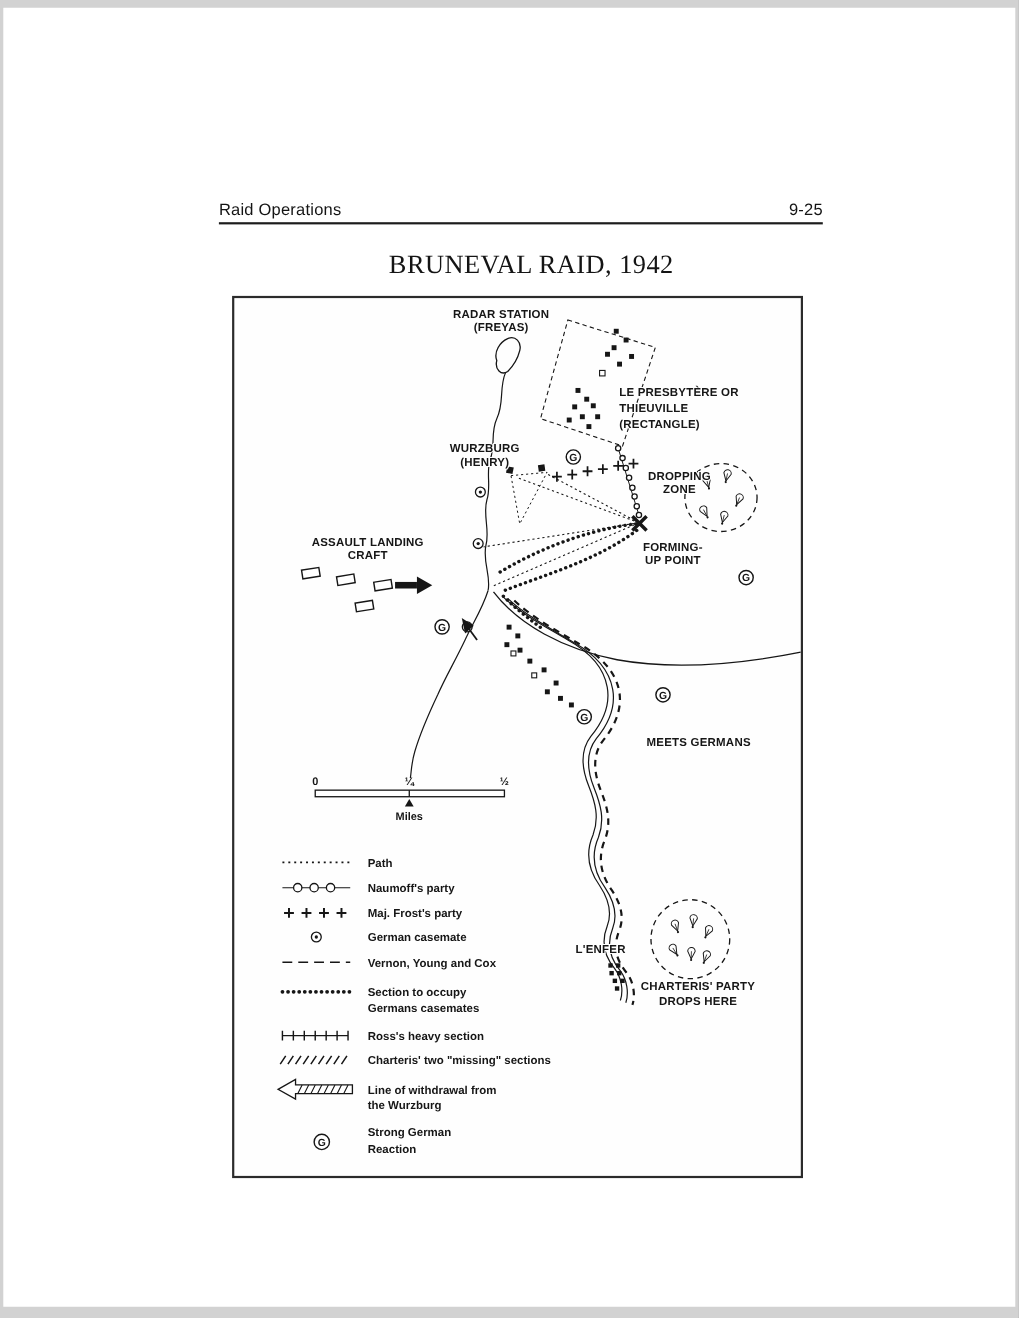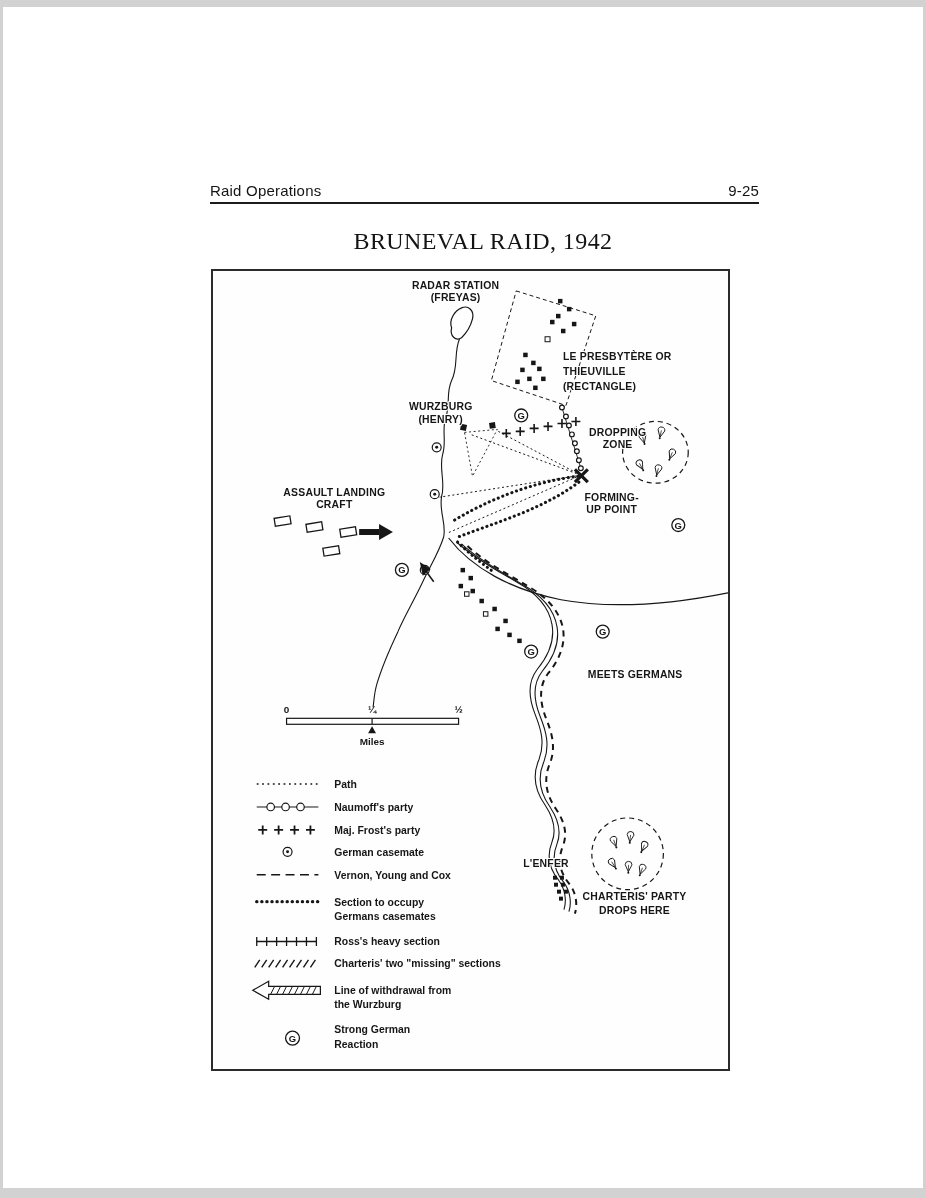--- a/index.html
+++ b/index.html
@@ -3,21 +3,21 @@
 <meta charset="utf-8">
 <style>
   * { margin:0; padding:0; box-sizing:border-box; }
   html,body { background:#8f8f8f; }
   .page {
     position:relative; width:926px; height:1198px; background:#ffffff;
     border:solid #d2d2d2; border-width:7px 3px 10px 3px; overflow:hidden;
     font-family:"Liberation Sans", sans-serif; color:#141414;
   }
   .header {
-    position:absolute; left:207px; top:175px; width:549px;
+    position:absolute; left:196px; top:175px; width:549px;
     display:flex; justify-content:space-between; align-items:flex-start;
     border-bottom:2px solid #1c1c1c; padding-bottom:3px;
     font-size:15px; letter-spacing:0.2px;
   }
   .doc-title {
     position:absolute; left:0; top:221px; width:100%; text-align:center;
     font-family:"Liberation Serif", serif; font-weight:normal; font-size:24px;
     letter-spacing:0.4px;
     margin-left:20px;
   }

